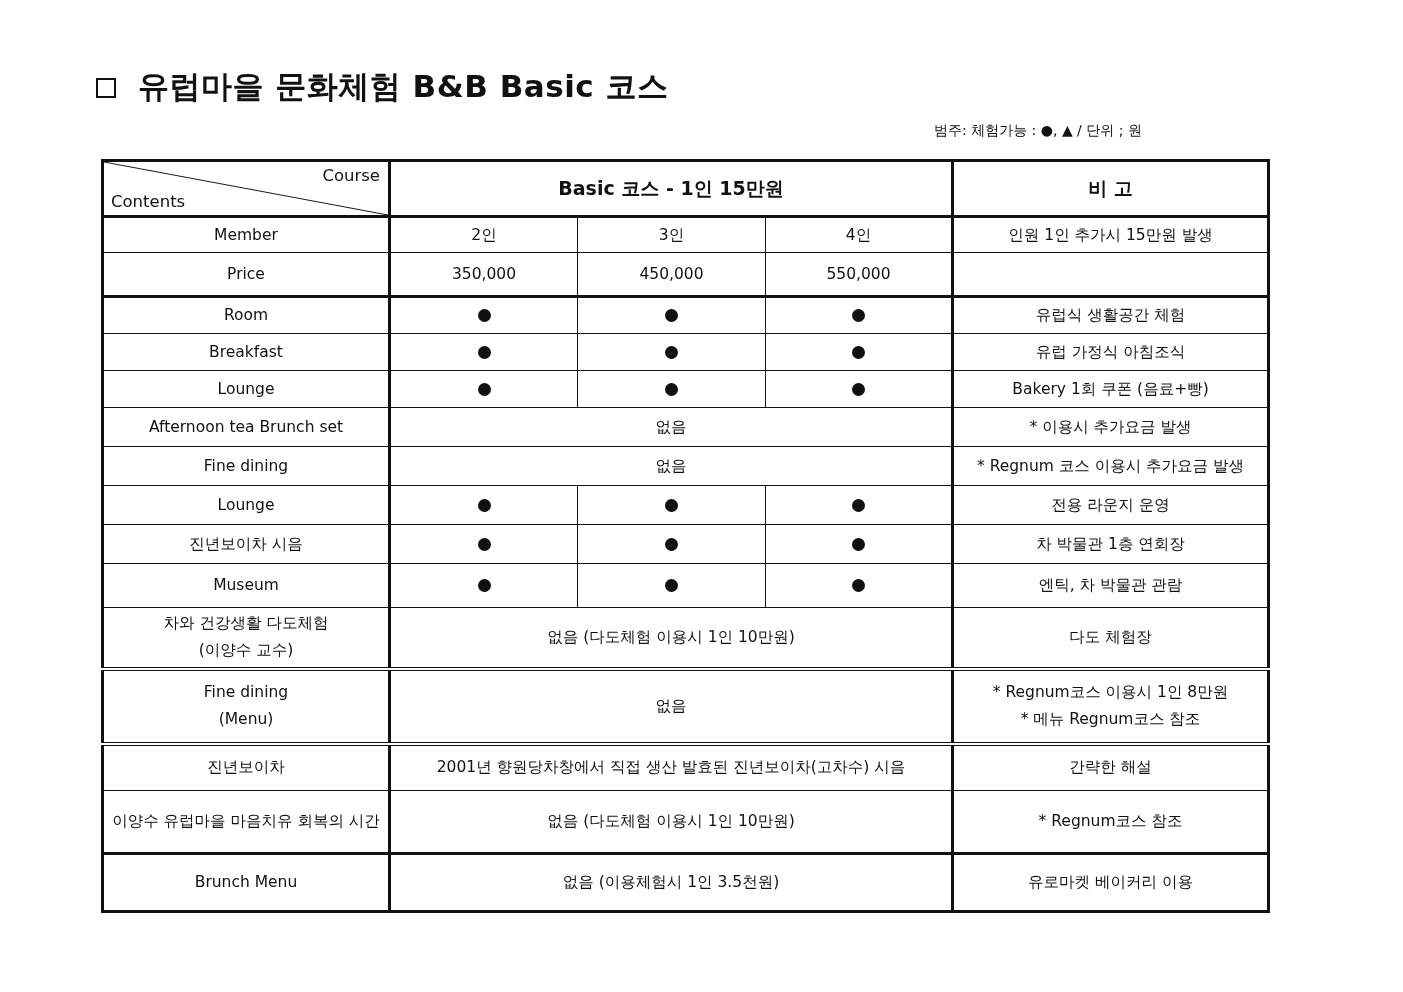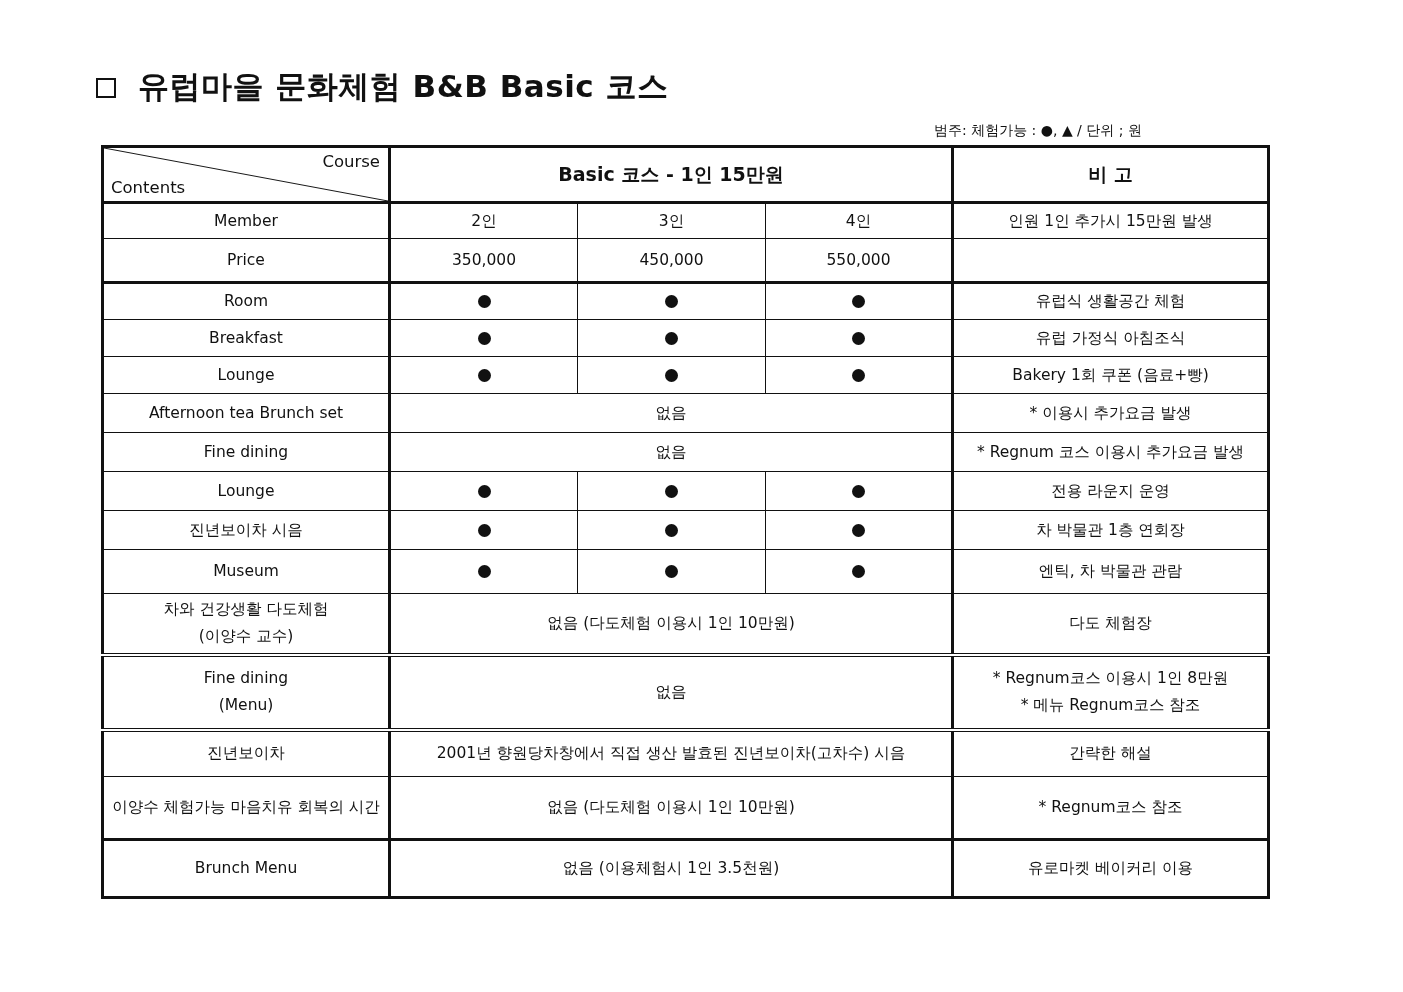--- a/index.html
+++ b/index.html
@@ -14,21 +14,21 @@
     .title .box {
       display: inline-block; width: 20px; height: 20px; border: 2px solid #111;
       margin-right: 22px; margin-top: 2px;
     }
     .legend {
       position: absolute; left: 934px; top: 122px;
       font-size: 14px; white-space: nowrap;
     }
 
     table.main {
-      position: absolute; left: 101px; top: 145px;
+      position: absolute; left: 101px; top: 159px;
       width: 1166px; border-collapse: collapse;
       border: 3px solid #111;
       table-layout: fixed;
     }
     table.main td {
       border: 1px solid #111;
       text-align: center; vertical-align: middle;
       font-size: 15.5px; line-height: 27px;
       padding: 0 4px;
     }
@@ -194,21 +194,21 @@
     </td>
   </tr>
 
   <tr class="h-jin">
     <td class="vthick-r">진년보이차</td>
     <td colspan="3" class="vthick-r">2001년 향원당차창에서 직접 생산 발효된 진년보이차(고차수) 시음</td>
     <td>간략한 해설</td>
   </tr>
 
   <tr class="h-lee thick-b">
-    <td class="vthick-r">이양수 체험가능 마음치유 회복의 시간</td>
+    <td class="vthick-r">이양수 유럽마을 마음치유 회복의 시간</td>
     <td colspan="3" class="vthick-r">없음 (다도체험 이용시 1인 10만원)</td>
     <td>*  Regnum코스 참조</td>
   </tr>
 
   <tr class="h-brunch">
     <td class="vthick-r">Brunch Menu</td>
     <td colspan="3" class="vthick-r">없음 (이용체험시 1인 3.5천원)</td>
     <td>유로마켓 베이커리 이용</td>
   </tr>
 </tbody>

